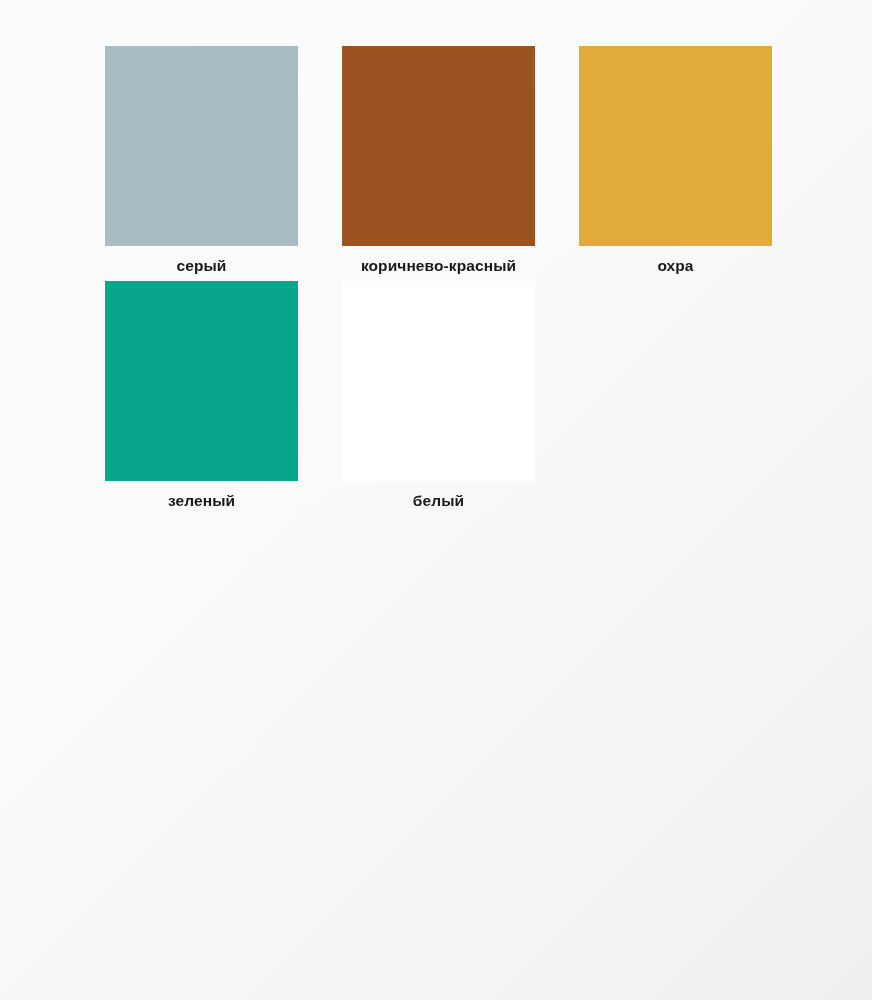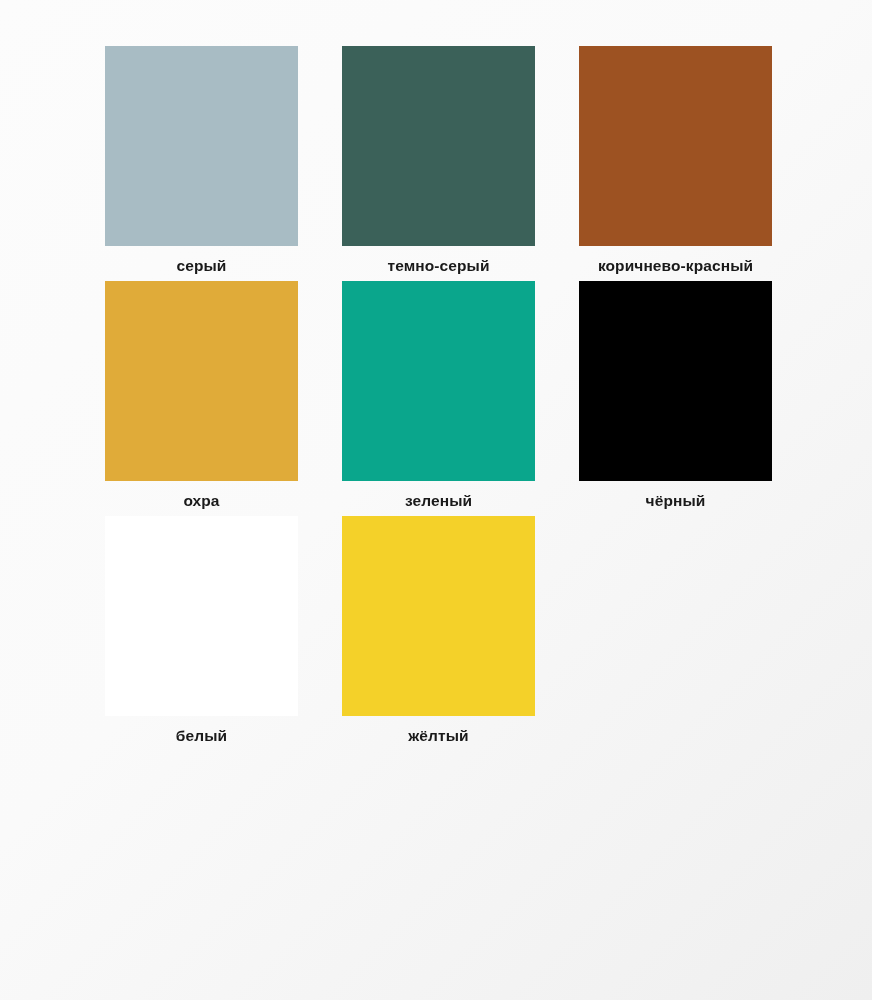--- a/index.html
+++ b/index.html
@@ -58,40 +58,28 @@
 </style>
 </head>
 <body>
 
 <main id="palette-grid">
     <div class="swatch-cell">
       <div class="swatch-chip" style="background-color: rgb(168, 188, 196);"></div>
       <div class="swatch-label">серый</div>
     </div>
     <div class="swatch-cell">
-      <div class="swatch-chip" style="background-color: rgb(59, 97, 89);"></div>
-      <div class="swatch-label">темно-серый</div>
-    </div>
-    <div class="swatch-cell">
       <div class="swatch-chip" style="background-color: rgb(157, 82, 34);"></div>
       <div class="swatch-label">коричнево-красный</div>
     </div>
     <div class="swatch-cell">
       <div class="swatch-chip" style="background-color: rgb(224, 171, 57);"></div>
       <div class="swatch-label">охра</div>
     </div>
     <div class="swatch-cell">
       <div class="swatch-chip" style="background-color: rgb(10, 166, 140);"></div>
       <div class="swatch-label">зеленый</div>
     </div>
     <div class="swatch-cell">
-      <div class="swatch-chip" style="background-color: rgb(0, 0, 0);"></div>
-      <div class="swatch-label">чёрный</div>
-    </div>
-    <div class="swatch-cell">
       <div class="swatch-chip" style="background-color: rgb(255, 255, 255);"></div>
       <div class="swatch-label">белый</div>
-    </div>
-    <div class="swatch-cell">
-      <div class="swatch-chip" style="background-color: rgb(244, 209, 41);"></div>
-      <div class="swatch-label">жёлтый</div>
     </div>
   </main>
 
 </body></html>

